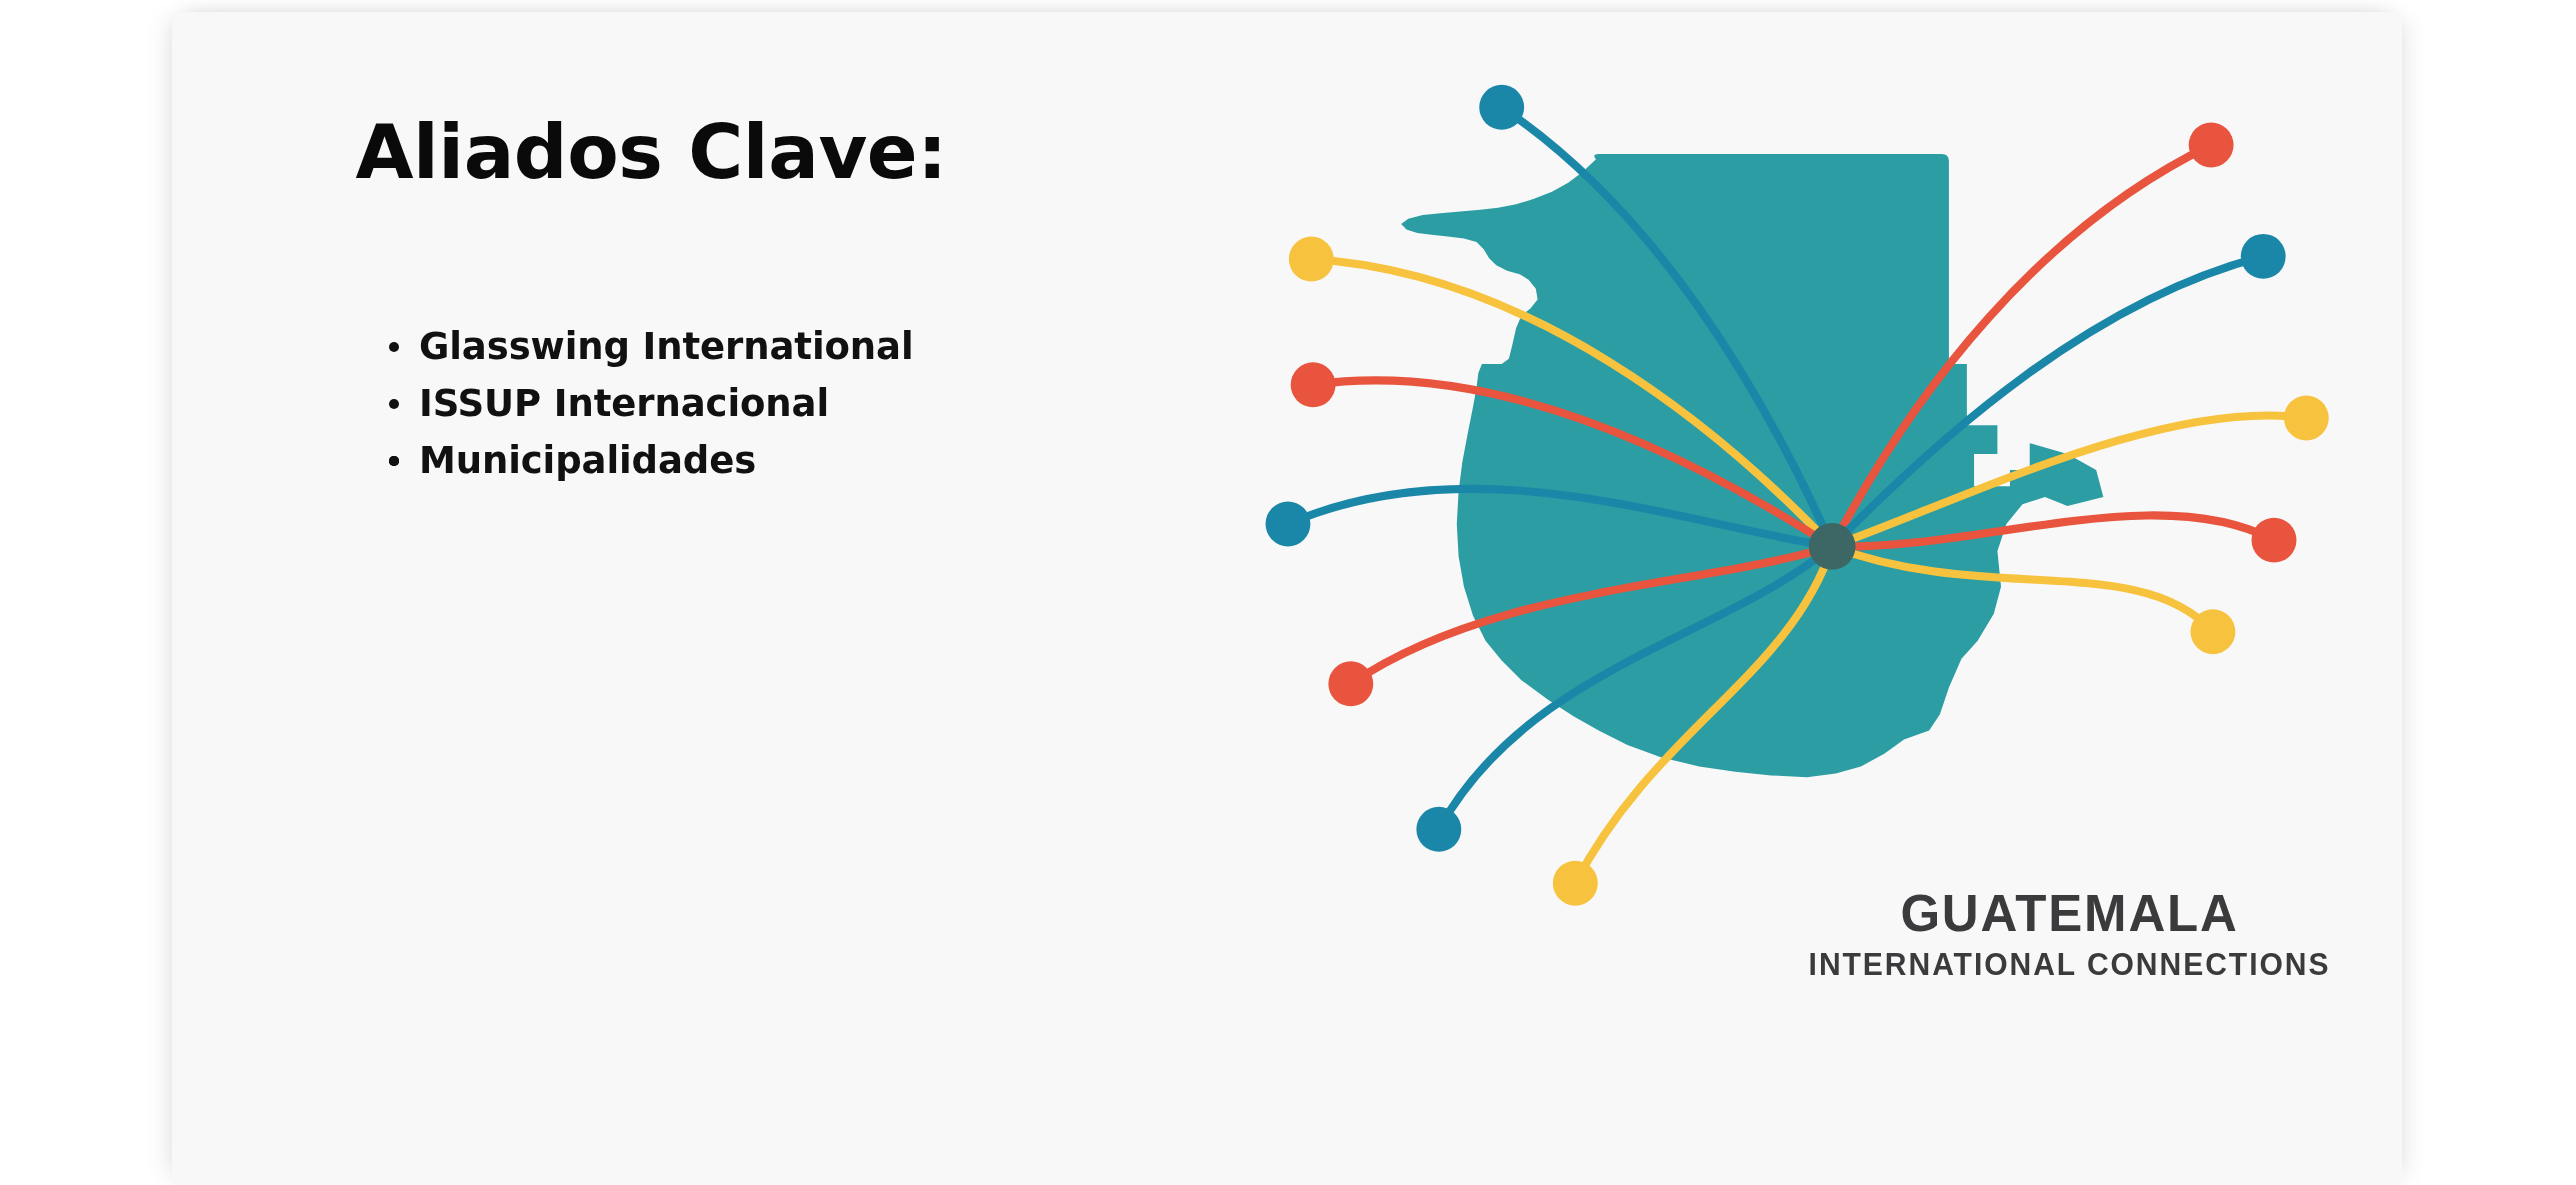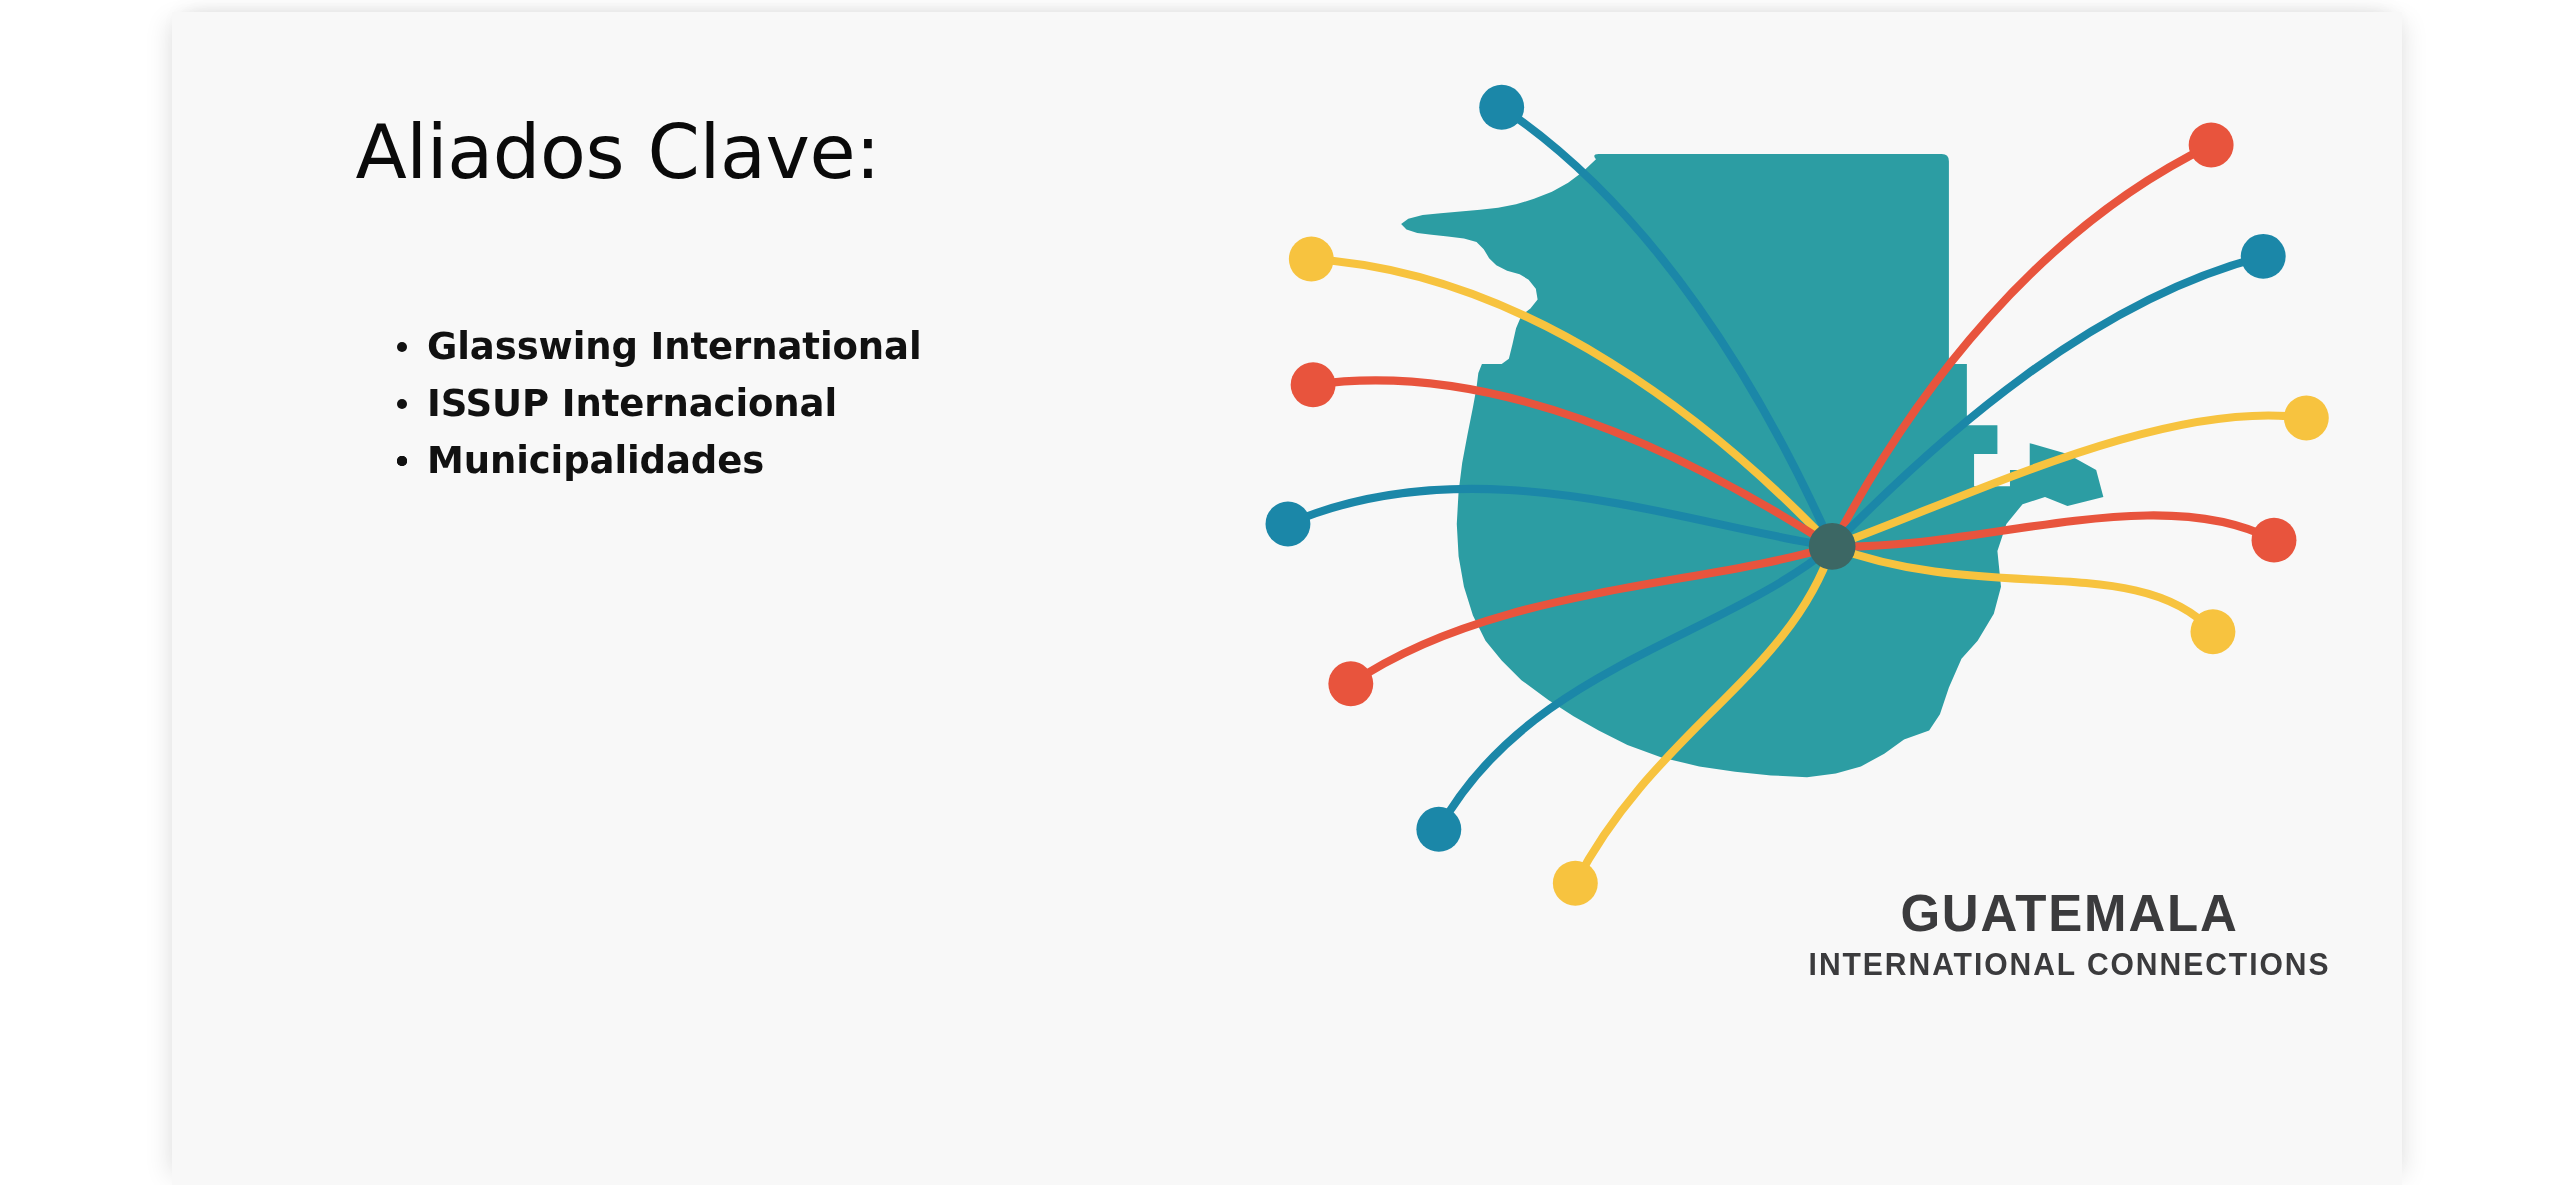--- a/index.html
+++ b/index.html
@@ -43,21 +43,21 @@
     width: 1006px;
     height: 100%;
   }
 
   #slide-title {
     position: absolute;
     left: 169px;
     top: 101px;
     font-size: 75px;
     line-height: 1.05;
-    font-weight: 400;
+    font-weight: 700;
     letter-spacing: -0.4px;
     color: #0a0a0a;
     white-space: nowrap;
     font-family: "DejaVu Sans", "Liberation Sans", sans-serif;
   }
 
   #allies-list {
     position: absolute;
     left: 189px;
     top: 310px;
@@ -67,21 +67,21 @@
     list-style: none;
   }
 
   #allies-list li {
     position: relative;
     font-size: 37px;
     line-height: 1.33;
     font-weight: 700;
     color: #111111;
     letter-spacing: -0.1px;
-    margin: 0 0 8px 12px;
+    margin: 0 0 8px 4px;
     padding-left: 3.6px;
     font-family: "DejaVu Sans", "Liberation Sans", sans-serif;
   }
 
   #allies-list li .bullet-dot {
     position: absolute;
     left: -26px;
     top: 20px;
     width: 10px;
     height: 10px;

